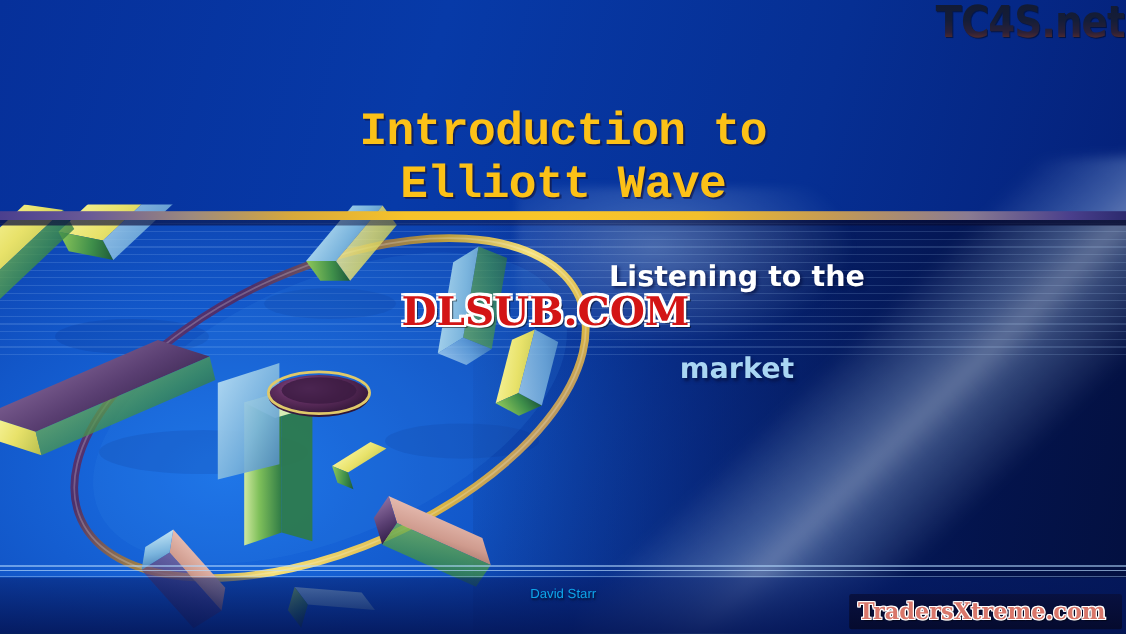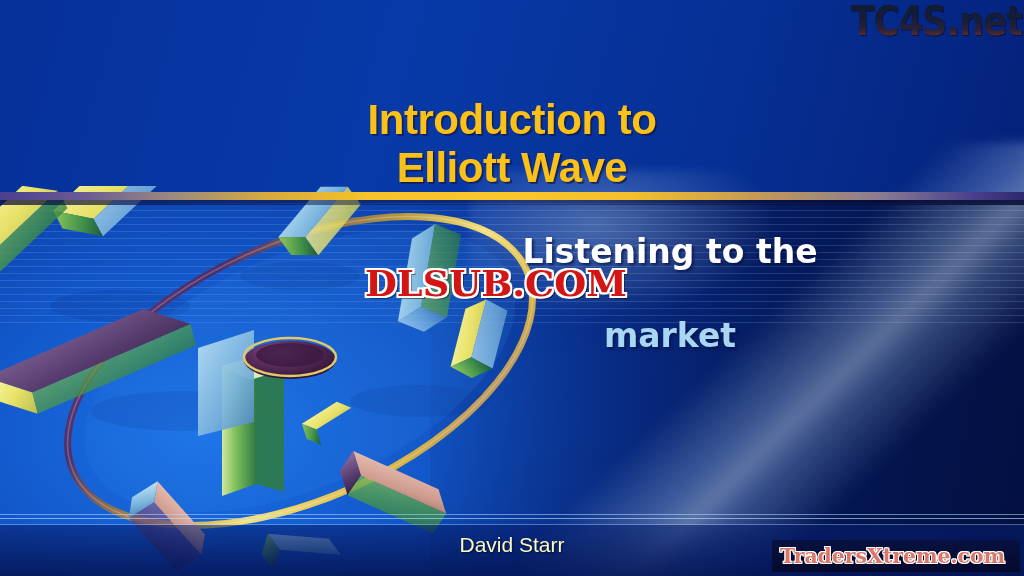--- a/index.html
+++ b/index.html
@@ -87,48 +87,48 @@
     background:linear-gradient(to right, rgba(10,14,60,0.75), rgba(10,14,60,0.35) 50%, rgba(6,10,48,0.85));
   }
 
   
   #artwork { position:absolute; left:-30px; top:186px; width:700px; height:390px; pointer-events:none; }
 
   
   #title {
     position:absolute; left:160px; top:96px; width:704px;
     text-align:center;
-    font-family:Liberation Sans, sans-serif;
+    font-family:Liberation Mono, monospace;
     font-weight:bold;
     font-size:42px;
     line-height:48px;
     letter-spacing:-0.5px;
     color:#fcc117;
     text-shadow:2px 2px 0 rgba(20,24,70,0.55), 1px 1px 0 rgba(20,24,70,0.6);
     white-space:pre-line;
   }
 
   #subtitle {
     position:absolute; left:440px; top:228px; width:460px;
     text-align:center;
     font-family:"DejaVu Sans", sans-serif;
     font-weight:bold;
-    font-size:33px;
+    font-size:26px;
     line-height:48px;
     color:#ffffff;
     text-shadow:2px 2px 3px rgba(6,16,66,0.75);
   }
   #subtitle .accent { color:#a9d6f3;margin-top:36px; }
 
   #author {
     position:absolute; left:352px; top:533px; width:320px;
     text-align:center;
     font-family:"Liberation Sans", sans-serif;
-    font-size:21px;
-    color:#fef9c3;
+    font-size:12px;
+    color:#0ea5e9;
     text-shadow:1px 1px 2px rgba(0,0,0,0.55);
   }
 
   
   #tc4s {
     position:absolute; right:2px; top:-2px;
     font-family:"DejaVu Sans", sans-serif;
     font-weight:bold;
     font-size:40px;
     letter-spacing:-1px;

